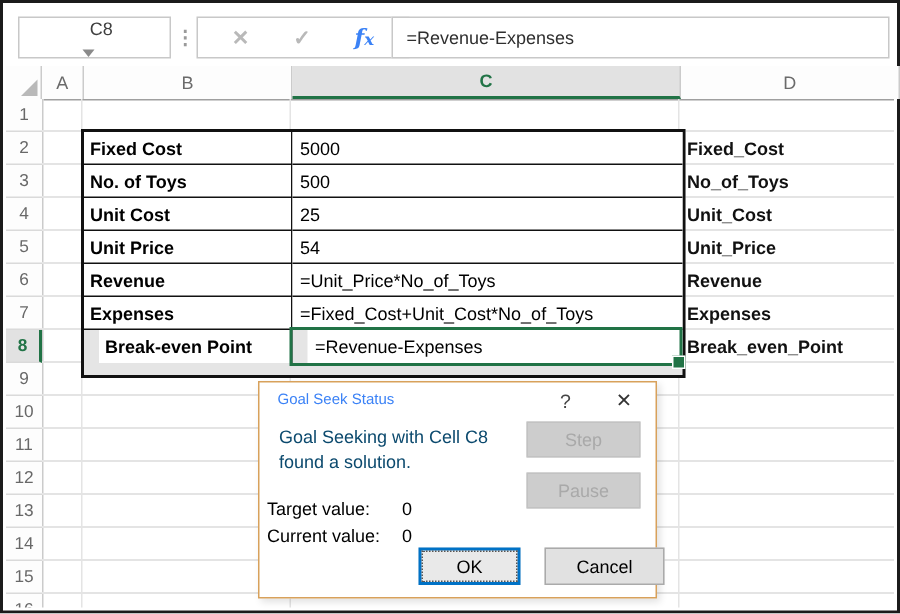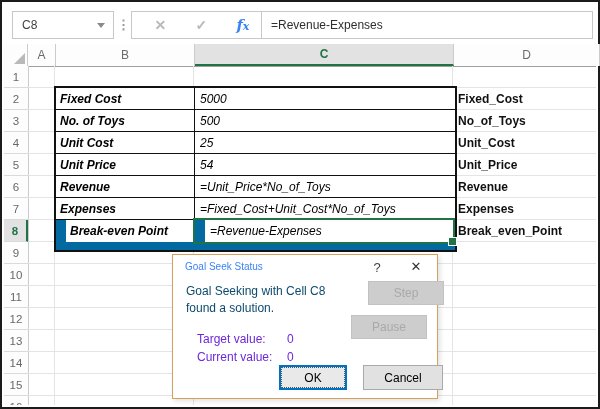--- a/index.html
+++ b/index.html
@@ -1,21 +1,21 @@
 <!DOCTYPE html>
 <html><head>
 <meta charset="utf-8">
 <style>
   html,body{margin:0;padding:0;}
   body{width:600px;height:409px;position:relative;font-family:"Liberation Sans",sans-serif;background:#fff;overflow:hidden;}
   .frame{position:absolute;inset:0;border:2px solid #1b1b1b;background:#fff;}
 
   
   .fbar{position:absolute;left:2px;top:2px;right:2px;height:40px;background:#fff;}
-  .namebox{position:absolute;left:8px;top:7px;width:100px;height:26px;border:1px solid #c8c8c8;background:#fff;display:flex;align-items:center;}
+  .namebox{position:absolute;left:8px;top:7px;width:100px;height:26px;border:1px solid #c8c8c8;background:#fff;display:flex;align-items:center;flex-direction:column;}
   .namebox .txt{font-size:12px;color:#3f3f3f;padding-left:9px;flex:1;}
   .namebox .arrow{width:0;height:0;border-left:4px solid transparent;border-right:4px solid transparent;border-top:5px solid #8a8a8a;margin-right:8px;}
   .dots{position:absolute;left:113px;top:7px;height:26px;display:flex;align-items:center;color:#9a9a9a;font-size:13px;font-weight:bold;letter-spacing:0;}
   .fxbox{position:absolute;left:127px;top:7px;width:124px;height:26px;border:1px solid #c8c8c8;background:#fff;display:flex;align-items:center;justify-content:space-around;padding:0 8px;}
   .fx-x{color:#b9b9b9;font-size:14px;font-weight:bold;}
   .fx-check{color:#b9b9b9;font-size:14px;font-weight:bold;}
   .fx-fx{color:#3b82f6;font-size:15px;font-family:"DejaVu Serif",serif;font-style:italic;font-weight:bold;}
   .fx-fx span{font-size:11px;}
   .formulabox{position:absolute;left:257px;top:7px;right:3px;height:26px;border:1px solid #c8c8c8;background:#fff;display:flex;align-items:center;}
   .formulabox .txt{font-size:12px;color:#2f2f2f;padding-left:9px;}
@@ -34,44 +34,44 @@
   .rowheads{position:absolute;left:2px;top:64px;width:24px;bottom:2px;background:#fdfdfd;border-right:1px solid #cbcbcb;overflow:hidden;}
   .rh{height:22px;box-sizing:border-box;border-bottom:1px solid #dadada;display:flex;align-items:center;justify-content:center;font-size:11.5px;color:#686868;}
   .rh.active{background:#e2e2e2;color:#217346;font-weight:bold;border-right:2px solid #217346;}
 
   
   .sheet{position:absolute;left:26px;top:64px;right:2px;bottom:2px;background:
     repeating-linear-gradient(to bottom, transparent 0px, transparent 21px, #e4e4e4 21px, #e4e4e4 22px);}
   .vline{position:absolute;top:64px;bottom:2px;width:1px;background:#e4e4e4;}
 
   
-  .range{position:absolute;left:52px;top:84px;width:403px;height:166px;box-sizing:border-box;border:2px solid #111;background:#0369a1;display:grid;grid-template-columns:139px 1fr;grid-auto-rows:22px;font-style:italic;}
+  .range{position:absolute;left:52px;top:84px;width:403px;height:166px;box-sizing:border-box;border:2px solid #111;background:#e5e5e5;display:grid;grid-template-columns:139px 1fr;grid-auto-rows:22px;}
   .range .cell{box-sizing:border-box;border-bottom:1px solid #111;display:flex;align-items:center;font-size:12px;color:#000;white-space:nowrap;overflow:hidden;background:#fff;}
   .range .bcell{border-right:1.5px solid #111;font-weight:bold;padding-left:4px;}
   .range .ccell{padding-left:5px;}
   .range .cell:nth-last-child(-n+2){border-bottom:none;margin-left:10px;}
 
   
   .sel{position:absolute;left:191px;top:216px;width:262px;height:26px;box-sizing:border-box;border:2px solid #217346;pointer-events:none;}
   .sel .handle{position:absolute;right:-4px;bottom:-4px;width:7px;height:7px;background:#217346;border:1px solid #fff;}
 
   
   .dlabel{position:absolute;left:456px;height:22px;line-height:22px;font-size:12px;font-weight:bold;color:#111;white-space:nowrap;}
 
   
   .dialog{position:absolute;left:170px;top:252px;width:266px;height:145px;box-sizing:border-box;background:#fff;border:1px solid #d8a15b;box-shadow:2px 2px 5px rgba(0,0,0,0.12);font-size:12px;color:#222;}
   .dlg-title{position:absolute;left:12px;top:6px;font-size:10px;color:#3b82f6;}
   .dlg-help{position:absolute;left:196px;top:5px;width:16px;text-align:center;font-size:13px;color:#444;cursor:default;}
   .dlg-close{position:absolute;left:234px;top:4px;width:18px;text-align:center;font-size:13px;color:#333;cursor:default;}
   .dlg-msg{position:absolute;left:13px;top:28px;line-height:17px;color:#0c4a6e;}
-  .dlg-row{position:absolute;left:24px;color:#6d28d9;}
+  .dlg-row{position:absolute;left:5px;color:#000000;}
   .dlg-row .val{position:absolute;left:90px;}
   .btn{position:absolute;box-sizing:border-box;display:flex;align-items:center;justify-content:center;font-size:12px;font-family:"Liberation Sans",sans-serif;}
   .btn.disabled{left:178px;width:76px;height:24px;background:#cdcdcd;border:1px solid #c2c2c2;color:#a9a9a9;}
-  .btn.step{top:26px;margin-left:17px;}
+  .btn.step{top:26px;}
   .btn.pause{top:60px;}
   .btn.ok{left:106px;top:110px;width:68px;height:25px;background:#e9e9e9;border:2px solid #0072c6;color:#000;}
   .btn.ok .inner{position:absolute;inset:1px;outline:1px dotted #555;display:flex;align-items:center;justify-content:center;width:auto;}
   .btn.cancel{left:190px;top:110px;width:80px;height:25px;background:#e1e1e1;border:1px solid #aaaaaa;color:#000;}
 </style>
 </head>
 <body>
 
 <div class="frame">
 

